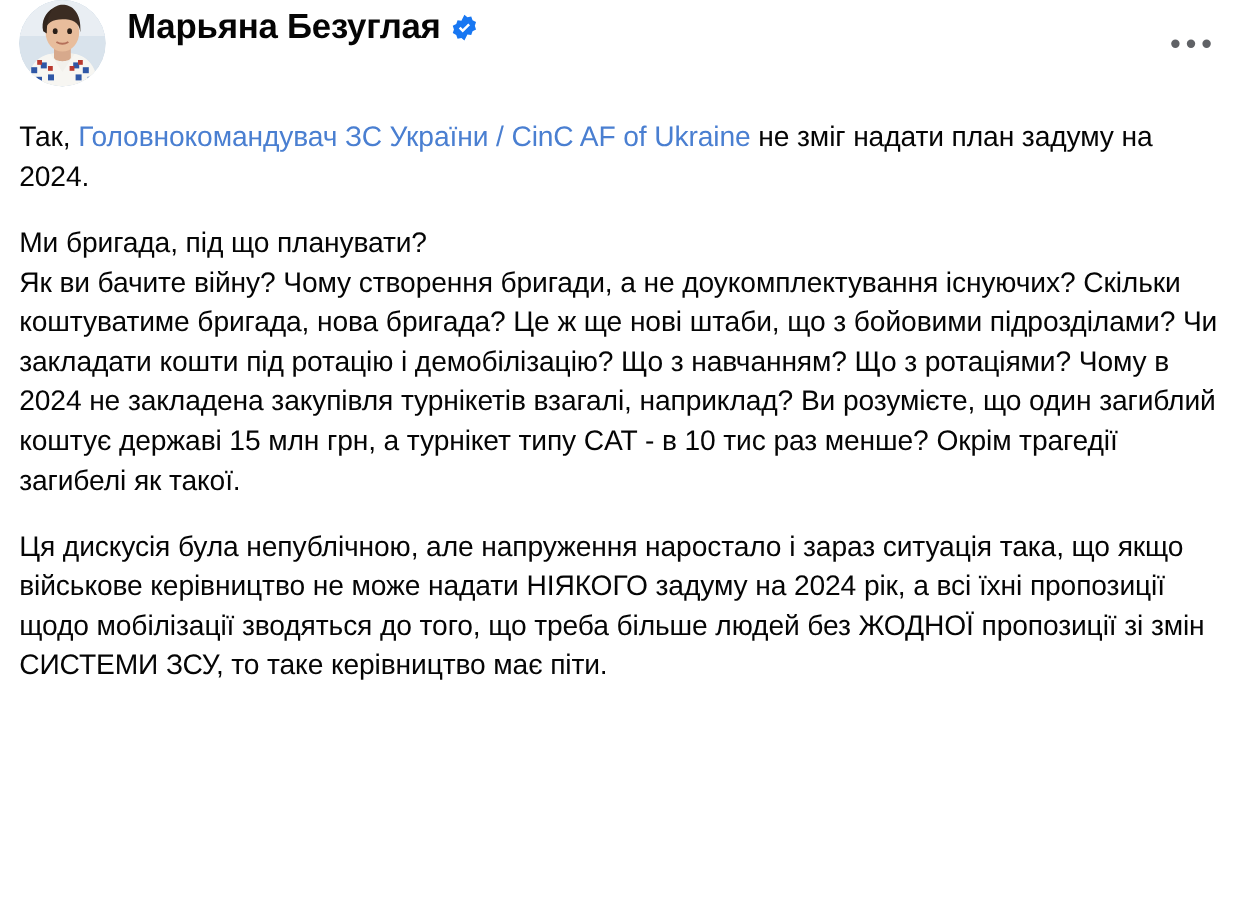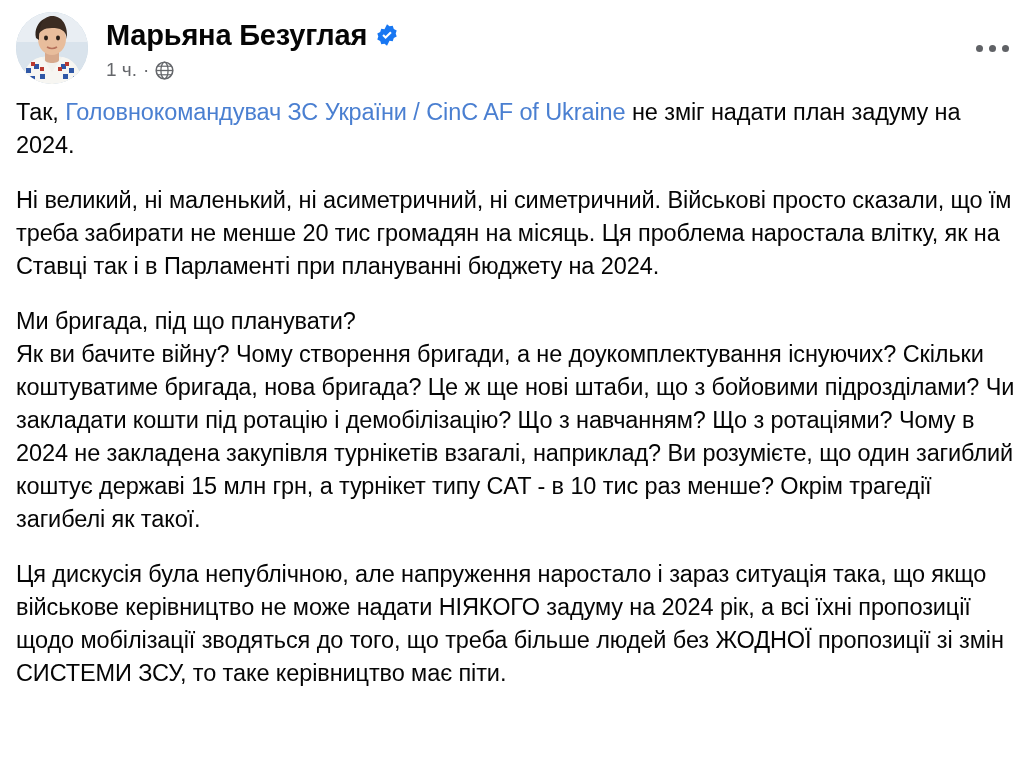--- a/index.html
+++ b/index.html
@@ -11,21 +11,21 @@
     width: 1034px;
     height: 765px;
     font-family: "Liberation Sans", sans-serif;
     color: #050505;
     overflow: hidden;
   }
   .post {
     width: 1034px;
     height: 765px;
     box-sizing: border-box;
-    padding: 12px 16px 0 16px;
+    padding: 0 16px 0 16px;
     background: #ffffff;
     position: relative;
   }
 
   
   .post-header {
     display: flex;
     align-items: flex-start;
     height: 84px;
     position: relative;
@@ -98,20 +98,21 @@
     width: 7px;
     height: 7px;
     background: #606266;
     border-radius: 50%;
     display: inline-block;
     margin: 0 3px;
   }
 
   
   .post-body {
+    margin-top: 14px;
     font-size: 23.5px;
     line-height: 33px;
     color: #050505;
     letter-spacing: -0.1px;
   }
   .para { margin: 0 0 22px 0; }
   .para:last-child { margin-bottom: 0; }
   .para.tight { margin-bottom: 0; }
   .link {
     color: #4a7fd1;
@@ -173,51 +174,35 @@
     <div class="header-text">
       <div class="author-line">
         <span class="author-name">Марьяна Безуглая</span>
         <span class="verified">
           <svg width="24" height="24" viewBox="0 0 24 24" aria-hidden="true">
             <path fill="#1877f2" d="M12 1.2l2.5 2.1 3.2-.5 1.1 3.1 2.9 1.5-1 3.1 1 3.1-2.9 1.5-1.1 3.1-3.2-.5L12 22.8l-2.5-2.1-3.2.5-1.1-3.1L2.3 16.6l1-3.1-1-3.1 2.9-1.5 1.1-3.1 3.2.5z"></path>
             <path fill="#ffffff" d="M10.6 16.1l-3.3-3.3 1.5-1.5 1.8 1.8 4.6-4.6 1.5 1.5z"></path>
           </svg>
         </span>
       </div>
-      <div class="meta-line">
-        <span>1 ч.</span>
-        <span class="meta-sep">·</span>
-        <span class="globe">
-          <svg width="19" height="19" viewBox="0 0 16 16" aria-hidden="true">
-            <circle cx="8" cy="8" r="7" fill="none" stroke="#65676b" stroke-width="1.3"></circle>
-            <ellipse cx="8" cy="8" rx="3" ry="7" fill="none" stroke="#65676b" stroke-width="1.1"></ellipse>
-            <line x1="1" y1="8" x2="15" y2="8" stroke="#65676b" stroke-width="1.1"></line>
-            <line x1="2.1" y1="4.4" x2="13.9" y2="4.4" stroke="#65676b" stroke-width="1"></line>
-            <line x1="2.1" y1="11.6" x2="13.9" y2="11.6" stroke="#65676b" stroke-width="1"></line>
-          </svg>
-        </span>
-      </div>
     </div>
 
     <div class="more-btn">
       <span class="dot"></span>
       <span class="dot"></span>
       <span class="dot"></span>
     </div>
   </div>
 
   <div class="post-body">
 
     <p class="para">
       <span>Так, </span><a class="link" href="#">Головнокомандувач ЗС України / CinC AF of Ukraine</a><span> не зміг надати план задуму на 2024.</span>
     </p>
 
-    <p class="para">
-      <span>Ні великий, ні маленький, ні асиметричний, ні симетричний. Військові просто сказали, що їм треба забирати не менше 20 тис громадян на місяць. Ця проблема наростала влітку, як на Ставці так і в Парламенті при плануванні бюджету на 2024.</span>
-    </p>
 
     <p class="para tight">
       <span>Ми бригада, під що планувати?</span>
     </p>
 
     <p class="para">
       <span>Як ви бачите війну? Чому створення бригади, а не доукомплектування існуючих? Скільки коштуватиме бригада, нова бригада? Це ж ще нові штаби, що з бойовими підрозділами? Чи закладати кошти під ротацію і демобілізацію? Що з навчанням? Що з ротаціями? Чому в 2024 не закладена закупівля турнікетів взагалі, наприклад? Ви розумієте, що один загиблий коштує державі 15 млн грн, а турнікет типу CAT - в 10 тис раз менше? Окрім трагедії загибелі як такої.</span>
     </p>
 
     <p class="para">

